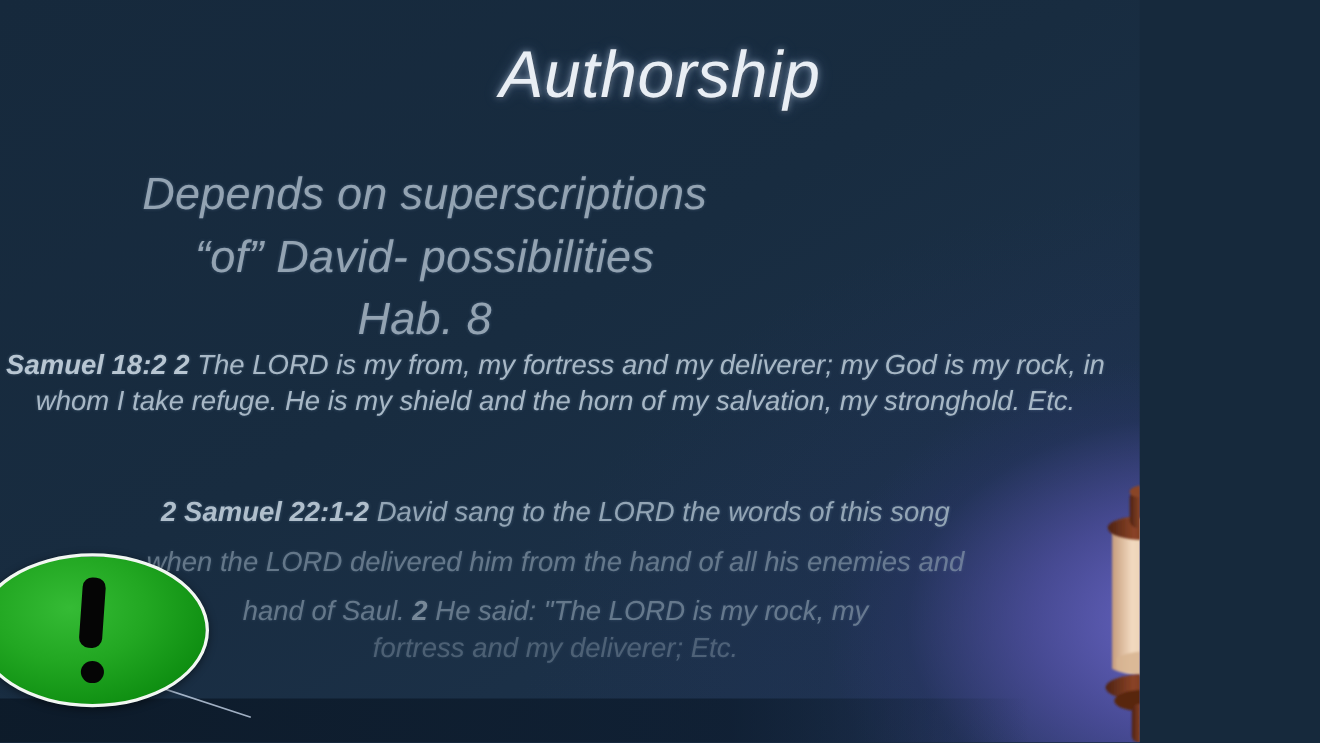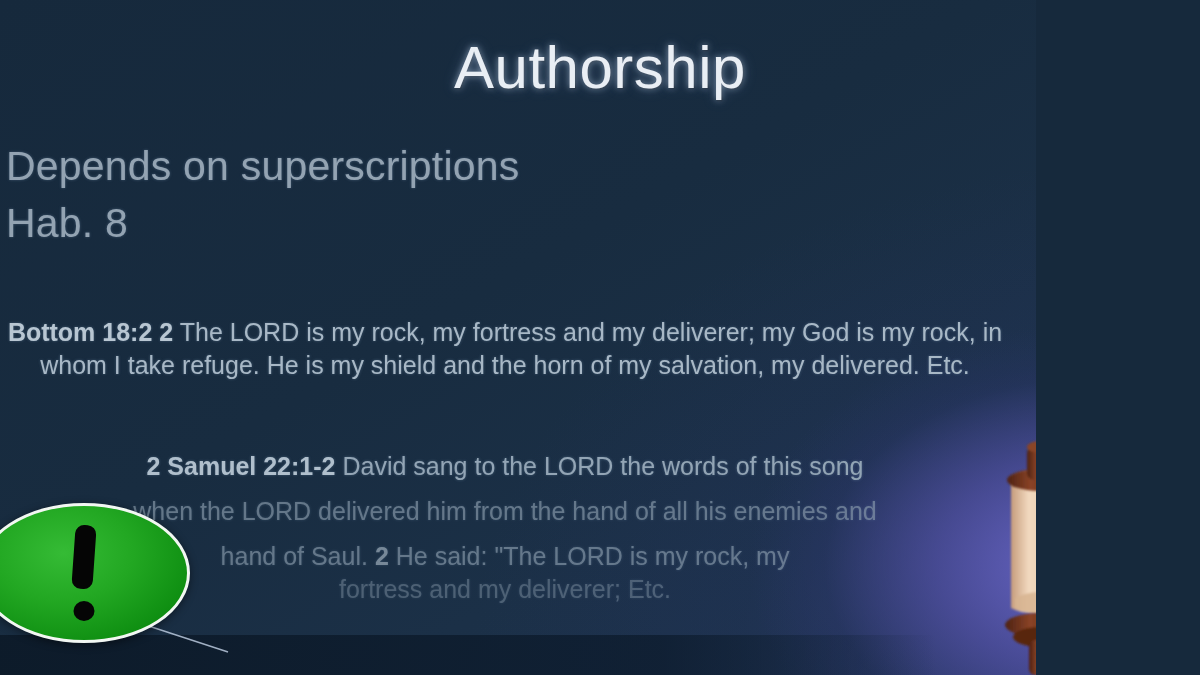--- a/index.html
+++ b/index.html
@@ -12,41 +12,42 @@
 
   
   .slide {
     position:absolute; inset:0;
     width:1036px; height:675px;
     overflow:hidden;
     background:
       radial-gradient(ellipse 420px 300px at 1085px 565px, rgba(110,105,205,0.95) 0%, rgba(84,82,168,0.70) 35%, rgba(45,55,110,0.30) 62%, rgba(22,41,60,0) 80%),
       radial-gradient(ellipse 900px 640px at 1150px 640px, rgba(70,72,150,0.55) 0%, rgba(40,52,100,0.22) 45%, rgba(22,41,60,0) 75%),
       linear-gradient(150deg, #16293c 0%, #182c40 45%, #1b3047 70%, #1d3350 100%);
+    font-style: italic;
   }
 
   
   .bottom-band {
     position:absolute; left:0; bottom:0; width:1200px; height:40px;
     background:linear-gradient(to right, rgba(11,24,38,0.85) 0%, rgba(13,28,46,0.8) 55%, rgba(22,41,60,0.0) 78%);
   }
 
   
   .title {
     position:absolute; top:33px; left:0; width:1200px;
     text-align:center;
     font-size:60px;
     font-weight:400;
     letter-spacing:0.5px;
     color:#e9eef4;
     text-shadow:0 0 6px rgba(200,220,245,0.55), 0 0 14px rgba(150,180,225,0.30), 1px 1px 2px rgba(0,0,0,0.45);
   }
 
   
-  .bullets { position:absolute; top:138px; left:6px; width:760px; }
+  .bullets { position:absolute; top:148px; left:6px; width:760px;text-align:center; }
   .bullet {
     font-size:41px;
     font-weight:400;
     color:#93a3b2;
     line-height:57px;
     letter-spacing:0.2px;
     text-shadow:0 0 3px rgba(140,170,200,0.35);
     white-space:nowrap;
   }
 
@@ -129,29 +130,30 @@
 <body>
 
 <div class="slide">
 
   <div class="bottom-band"></div>
 
   <div class="title">Authorship</div>
 
   <div class="bullets">
     <div class="bullet">Depends on superscriptions</div>
+    <div class="bullet">“of” David- possibilities</div>
     <div class="bullet">Hab. 8</div>
   </div>
 
   <div class="scripture sc-psalm">
-    <b>Bottom 18:2</b>
+    <b>Samuel 18:2</b>
     <b>2</b>
-    <span>The LORD is my rock, my fortress and my deliverer;</span>
+    <span>The LORD is my from, my fortress and my deliverer;</span>
     <span>my God is my rock, in whom I take refuge. He is my shield and the</span>
-    <span>horn of my salvation, my delivered. Etc.</span>
+    <span>horn of my salvation, my stronghold. Etc.</span>
   </div>
 
   <div class="scripture sc-samuel">
     <b>2 Samuel 22:1-2</b>
     <span>David sang to the LORD the words of this song</span>
     <div class="faded">when the LORD delivered him from the hand of all his enemies and</div>
     <div class="faded">
       <span>hand of Saul.</span>
       <b>2</b>
       <span>He said: "The LORD is my rock, my</span>

